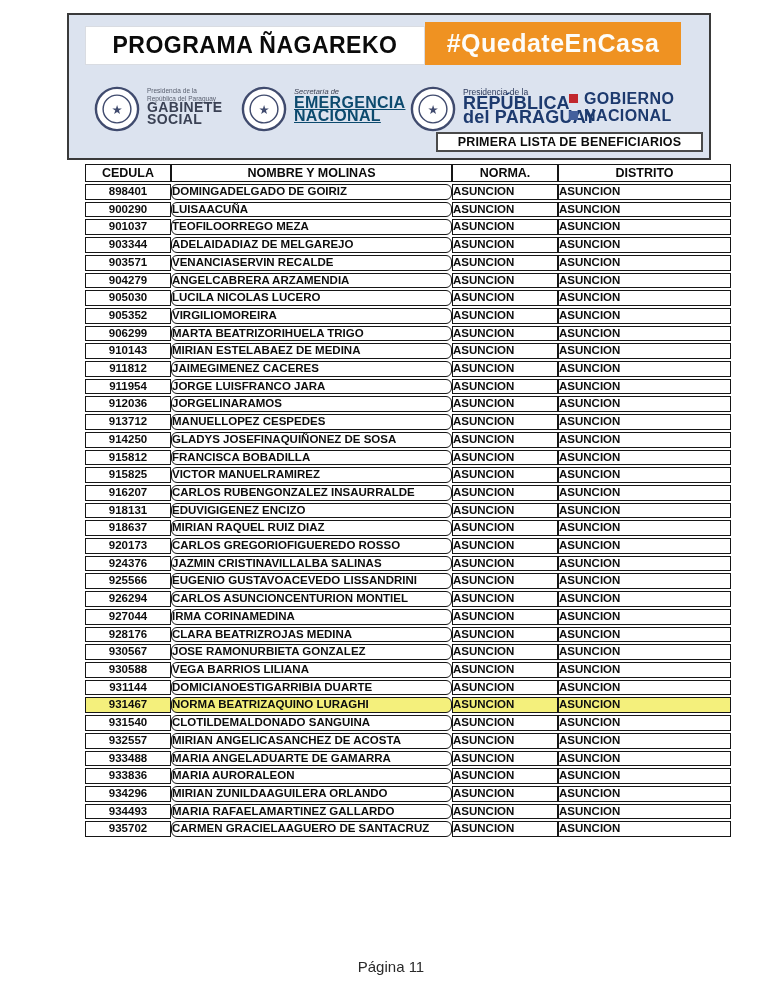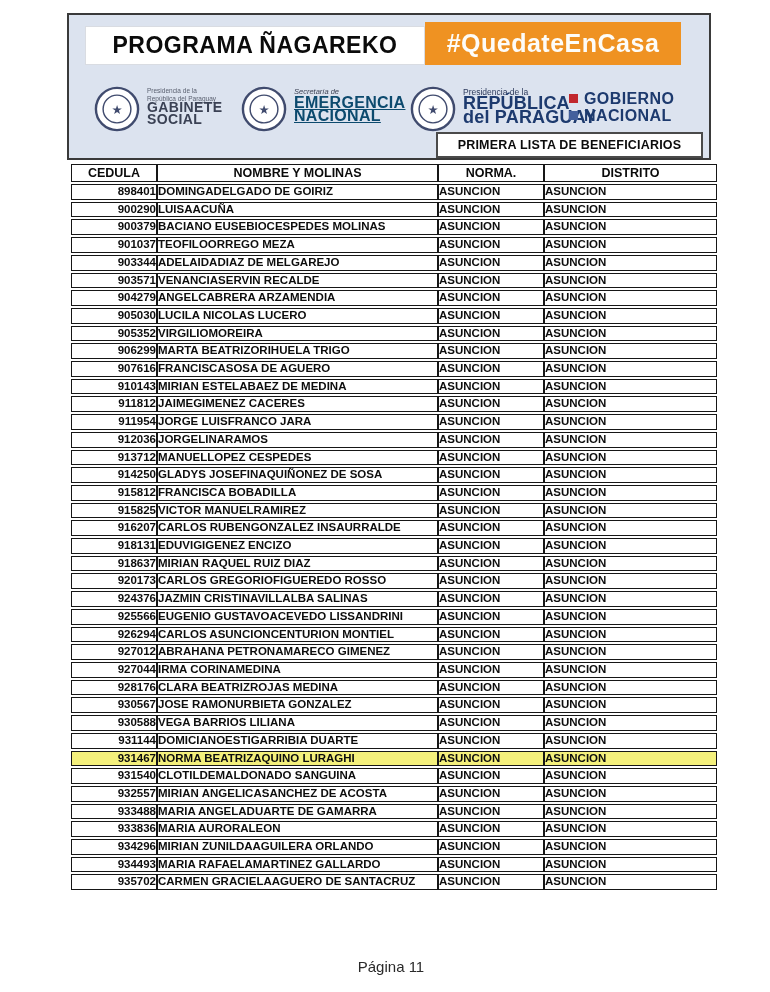--- a/index.html
+++ b/index.html
@@ -36,42 +36,42 @@
   .logo-bold-sm{font-size:14px;line-height:11.5px;font-weight:800;letter-spacing:0.4px;color:#3a4154;}
   .logo-bold-md{font-size:16px;line-height:13px;font-weight:800;letter-spacing:0.3px;color:#0c4a6e;text-decoration:underline;}
   .logo-bold-lg{font-size:18px;line-height:13.5px;font-weight:800;letter-spacing:0.2px;color:var(--navy,#1d3a6e);}
   .gob-mark{position:absolute;display:flex;flex-direction:column;gap:2px;}
   .gob-row{display:flex;align-items:center;gap:6px;}
   .sq{width:9px;height:9px;display:inline-block;}
   .sq.red{background:var(--red,#c1272d);}
   .sq.blue{background:var(--blue,#44609c);}
   .gob-label{font-size:16px;line-height:15px;font-weight:800;letter-spacing:0.4px;color:var(--navy,#1d3a6e);}
   .primera-box{
-    position:absolute;left:367px;top:117px;width:267px;height:26px;
+    position:absolute;left:367px;top:117px;width:267px;height:20px;
     background:#ffffff;border:2px solid #4a4a4a;box-sizing:border-box;
     display:flex;align-items:center;justify-content:center;
     font-size:12.5px;font-weight:800;letter-spacing:0.2px;color:#0b0b0b;white-space:nowrap;
   }
   
   table.benef{
-    position:absolute;left:65px;top:162px;width:646px;
+    position:absolute;left:79px;top:162px;width:646px;
     border-collapse:separate;border-spacing:0 2px;table-layout:fixed;
   }
   table.benef th, table.benef td{
     border:1.5px solid #161616;background:#ffffff;
     padding:0;overflow:hidden;white-space:nowrap;box-sizing:content-box;
   }
   table.benef th{
     height:16px;font-size:12.5px;font-weight:800;text-align:center;line-height:16px;color:#0a0a0a;
   }
   table.benef td{
     height:13.7px;font-size:11.5px;font-weight:600;line-height:13.7px;color:#0d0d0d;
   }
-  td.cedula{text-align:right;}
-  td.nombre{padding-left:5px;}
+  td.cedula{text-align:center;}
+  td.nombre{padding-left:5px;border-radius:6px;}
   td.dpto{padding-left:4px;}
   td.distrito{padding-left:4px;}
   tr.highlight td{background:var(--highlight,#f4f07c);}
   
   .footer{
     position:absolute;left:0;right:0;top:958px;text-align:center;
     font-size:15px;color:#2a2a2a;
   }
 </style>
 </head>
@@ -166,26 +166,20 @@
           <td class="dpto">ASUNCION</td>
           <td class="distrito">ASUNCION</td>
         </tr>
         <tr>
           <td class="cedula">900290</td>
           <td class="nombre">LUISAACUÑA</td>
           <td class="dpto">ASUNCION</td>
           <td class="distrito">ASUNCION</td>
         </tr>
         <tr>
-          <td class="cedula">900379</td>
-          <td class="nombre">BACIANO EUSEBIOCESPEDES MOLINAS</td>
-          <td class="dpto">ASUNCION</td>
-          <td class="distrito">ASUNCION</td>
-        </tr>
-        <tr>
           <td class="cedula">901037</td>
           <td class="nombre">TEOFILOORREGO MEZA</td>
           <td class="dpto">ASUNCION</td>
           <td class="distrito">ASUNCION</td>
         </tr>
         <tr>
           <td class="cedula">903344</td>
           <td class="nombre">ADELAIDADIAZ DE MELGAREJO</td>
           <td class="dpto">ASUNCION</td>
           <td class="distrito">ASUNCION</td>
@@ -214,26 +208,20 @@
           <td class="dpto">ASUNCION</td>
           <td class="distrito">ASUNCION</td>
         </tr>
         <tr>
           <td class="cedula">906299</td>
           <td class="nombre">MARTA BEATRIZORIHUELA TRIGO</td>
           <td class="dpto">ASUNCION</td>
           <td class="distrito">ASUNCION</td>
         </tr>
         <tr>
-          <td class="cedula">907616</td>
-          <td class="nombre">FRANCISCASOSA DE AGUERO</td>
-          <td class="dpto">ASUNCION</td>
-          <td class="distrito">ASUNCION</td>
-        </tr>
-        <tr>
           <td class="cedula">910143</td>
           <td class="nombre">MIRIAN ESTELABAEZ DE MEDINA</td>
           <td class="dpto">ASUNCION</td>
           <td class="distrito">ASUNCION</td>
         </tr>
         <tr>
           <td class="cedula">911812</td>
           <td class="nombre">JAIMEGIMENEZ CACERES</td>
           <td class="dpto">ASUNCION</td>
           <td class="distrito">ASUNCION</td>
@@ -306,26 +294,20 @@
         </tr>
         <tr>
           <td class="cedula">925566</td>
           <td class="nombre">EUGENIO GUSTAVOACEVEDO LISSANDRINI</td>
           <td class="dpto">ASUNCION</td>
           <td class="distrito">ASUNCION</td>
         </tr>
         <tr>
           <td class="cedula">926294</td>
           <td class="nombre">CARLOS ASUNCIONCENTURION MONTIEL</td>
-          <td class="dpto">ASUNCION</td>
-          <td class="distrito">ASUNCION</td>
-        </tr>
-        <tr>
-          <td class="cedula">927012</td>
-          <td class="nombre">ABRAHANA PETRONAMARECO GIMENEZ</td>
           <td class="dpto">ASUNCION</td>
           <td class="distrito">ASUNCION</td>
         </tr>
         <tr>
           <td class="cedula">927044</td>
           <td class="nombre">IRMA CORINAMEDINA</td>
           <td class="dpto">ASUNCION</td>
           <td class="distrito">ASUNCION</td>
         </tr>
         <tr>

